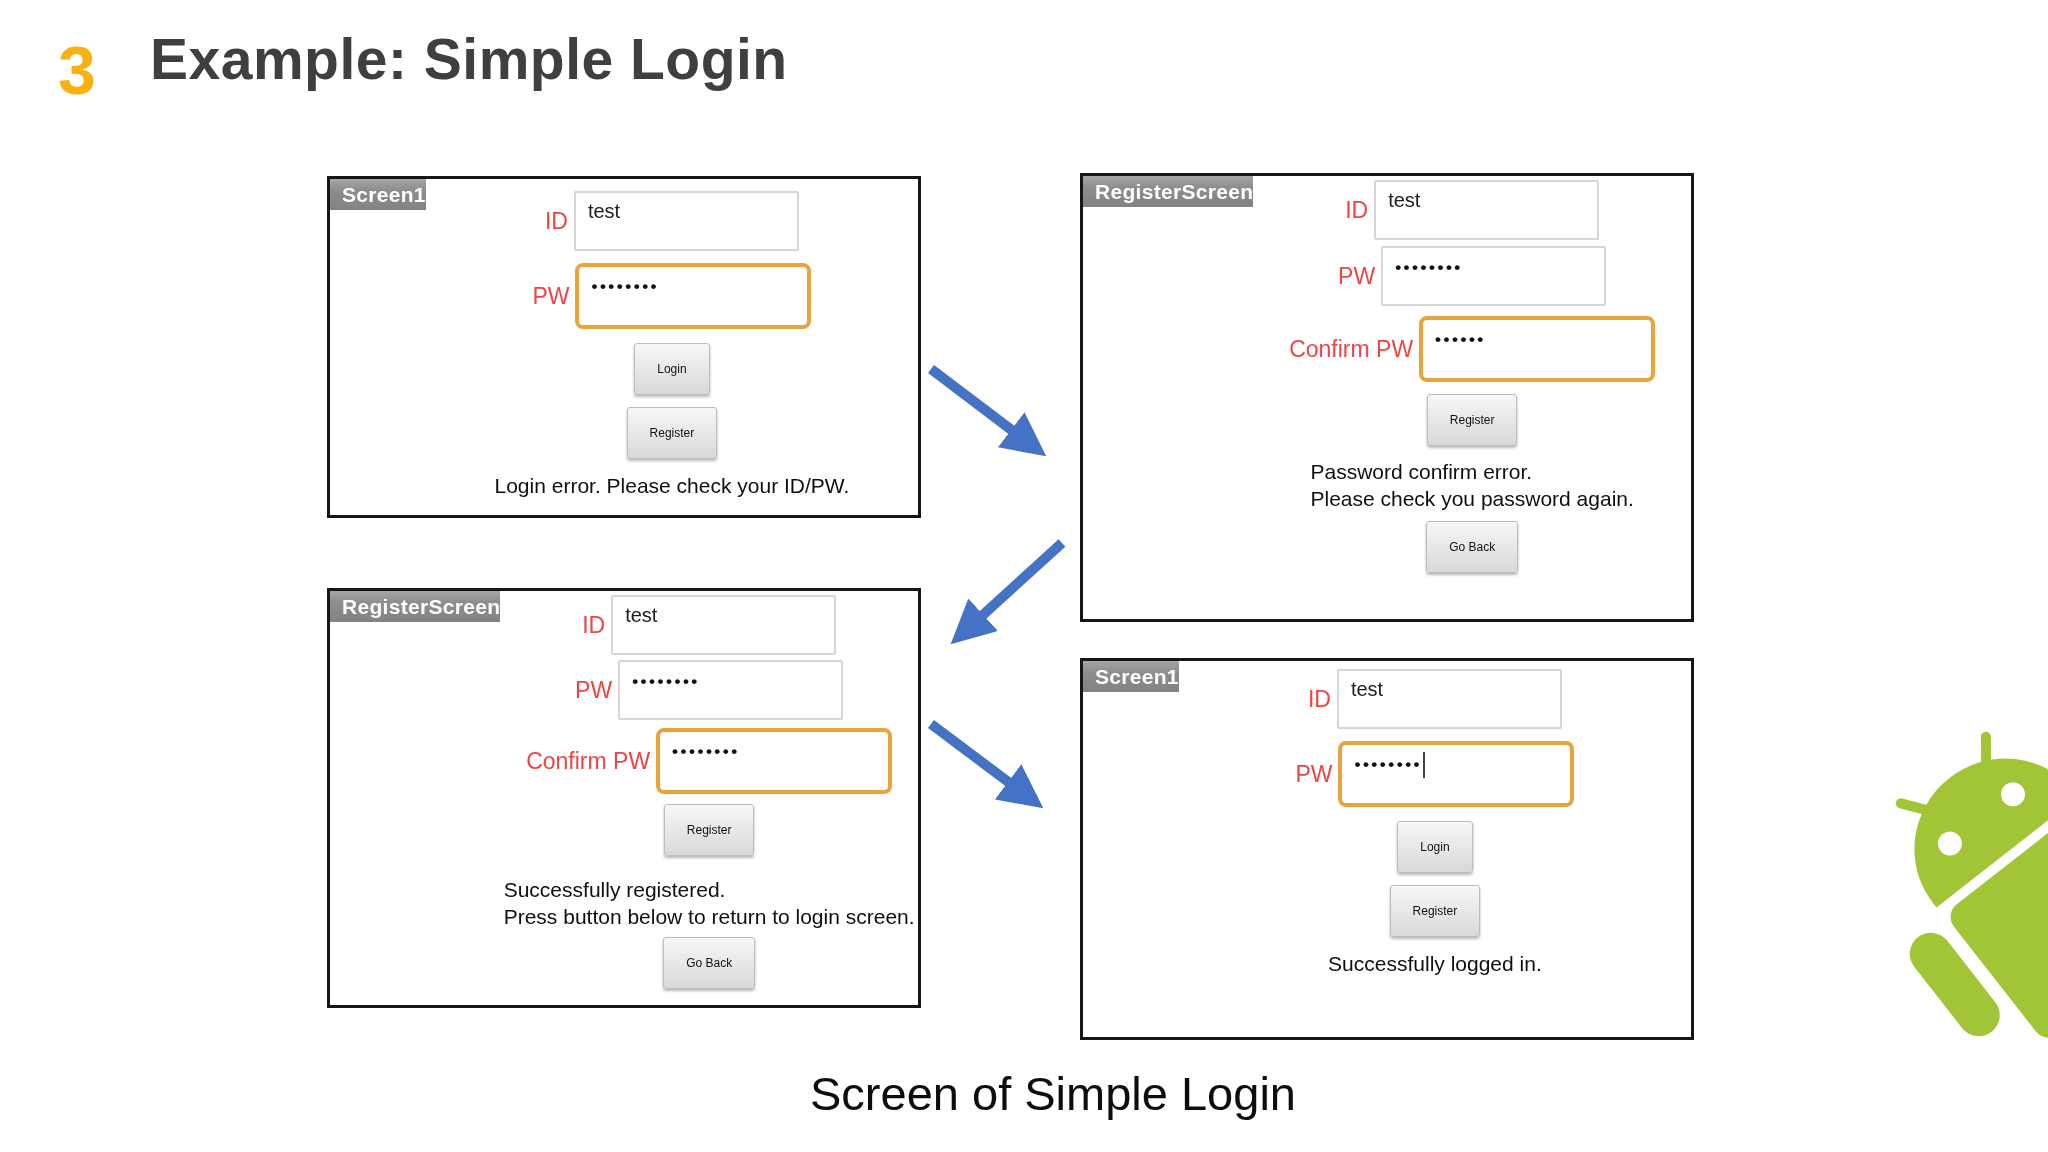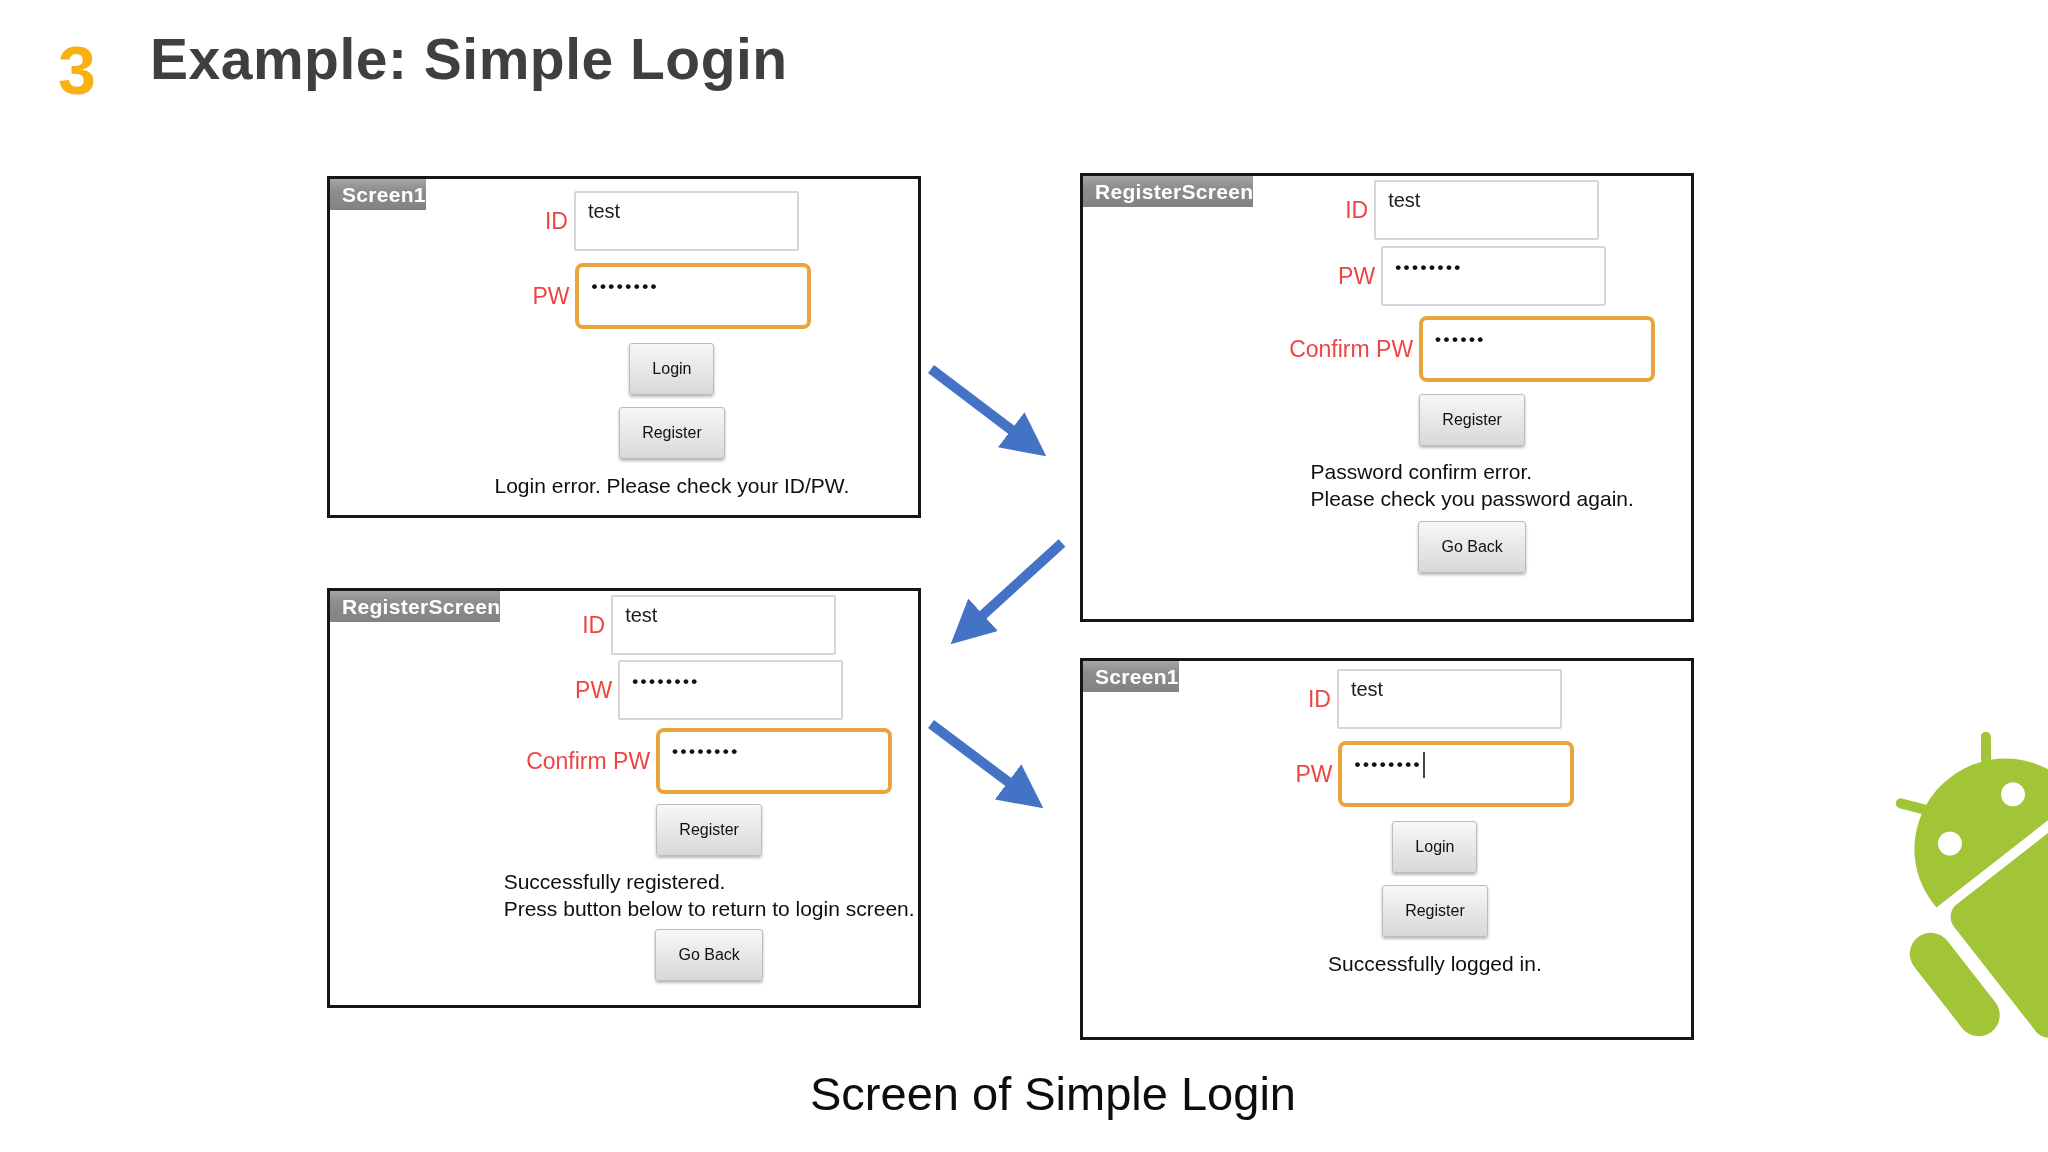--- a/index.html
+++ b/index.html
@@ -36,21 +36,21 @@
     box-sizing:border-box;padding:7px 12px;font-size:20px;color:#1c1c1c;text-align:left;
   }
   .textbox.focused{
     border:4px solid #E9A43C;border-radius:8px;width:236px;height:66px;
   }
   .dots{font-size:17px;font-weight:bold;letter-spacing:2.5px;color:#111;}
   .text-cursor{display:inline-block;width:2px;height:26px;background:#444;vertical-align:middle;margin-left:1px;}
   .btn{
     background:linear-gradient(180deg,#f7f7f7 0%,#e6e6e6 55%,#d8d8d8 100%);
     border:1px solid #bcbcbc;border-radius:3px;box-shadow:0 2px 3px rgba(0,0,0,.28);
-    font-family:"Liberation Sans",sans-serif;font-size:16px;color:#111;
+    font-family:"Liberation Sans",sans-serif;font-size:12px;color:#111;
     height:52px;padding:0 22px;display:flex;align-items:center;justify-content:center;cursor:default;
   }
   .msg{font-size:21px;color:#0f0f0f;line-height:27px;}
   .msg.center{text-align:center;}
   .msg.left{text-align:left;}
   
   .arrows{position:absolute;left:0;top:0;pointer-events:none;}
   
   .android-wrap{position:absolute;left:1880px;top:715px;width:400px;height:460px;transform:rotate(-38deg);}
 </style>
@@ -112,21 +112,21 @@
       </div>
       <div class="field-row" style="margin-top:5px;">
         <span class="field-label">PW</span>
         <div class="textbox"><span class="dots">••••••••</span></div>
       </div>
       <div class="field-row" style="margin-top:8px;">
         <span class="field-label">Confirm PW</span>
         <div class="textbox focused"><span class="dots">••••••••</span></div>
       </div>
       <button class="btn" style="margin-top:10px;">Register</button>
-      <div class="msg left" style="margin-top:12px;">
+      <div class="msg left" style="margin-top:20px;">
         <div>Successfully registered.</div>
         <div>Press button below to return to login screen.</div>
       </div>
       <button class="btn" style="margin-top:7px;">Go Back</button>
     </div>
   </div>
 
   <div class="screen" style="left:1080px;top:658px;width:614px;height:382px;">
     <div class="titlebar">Screen1</div>
     <div class="screen-body">

